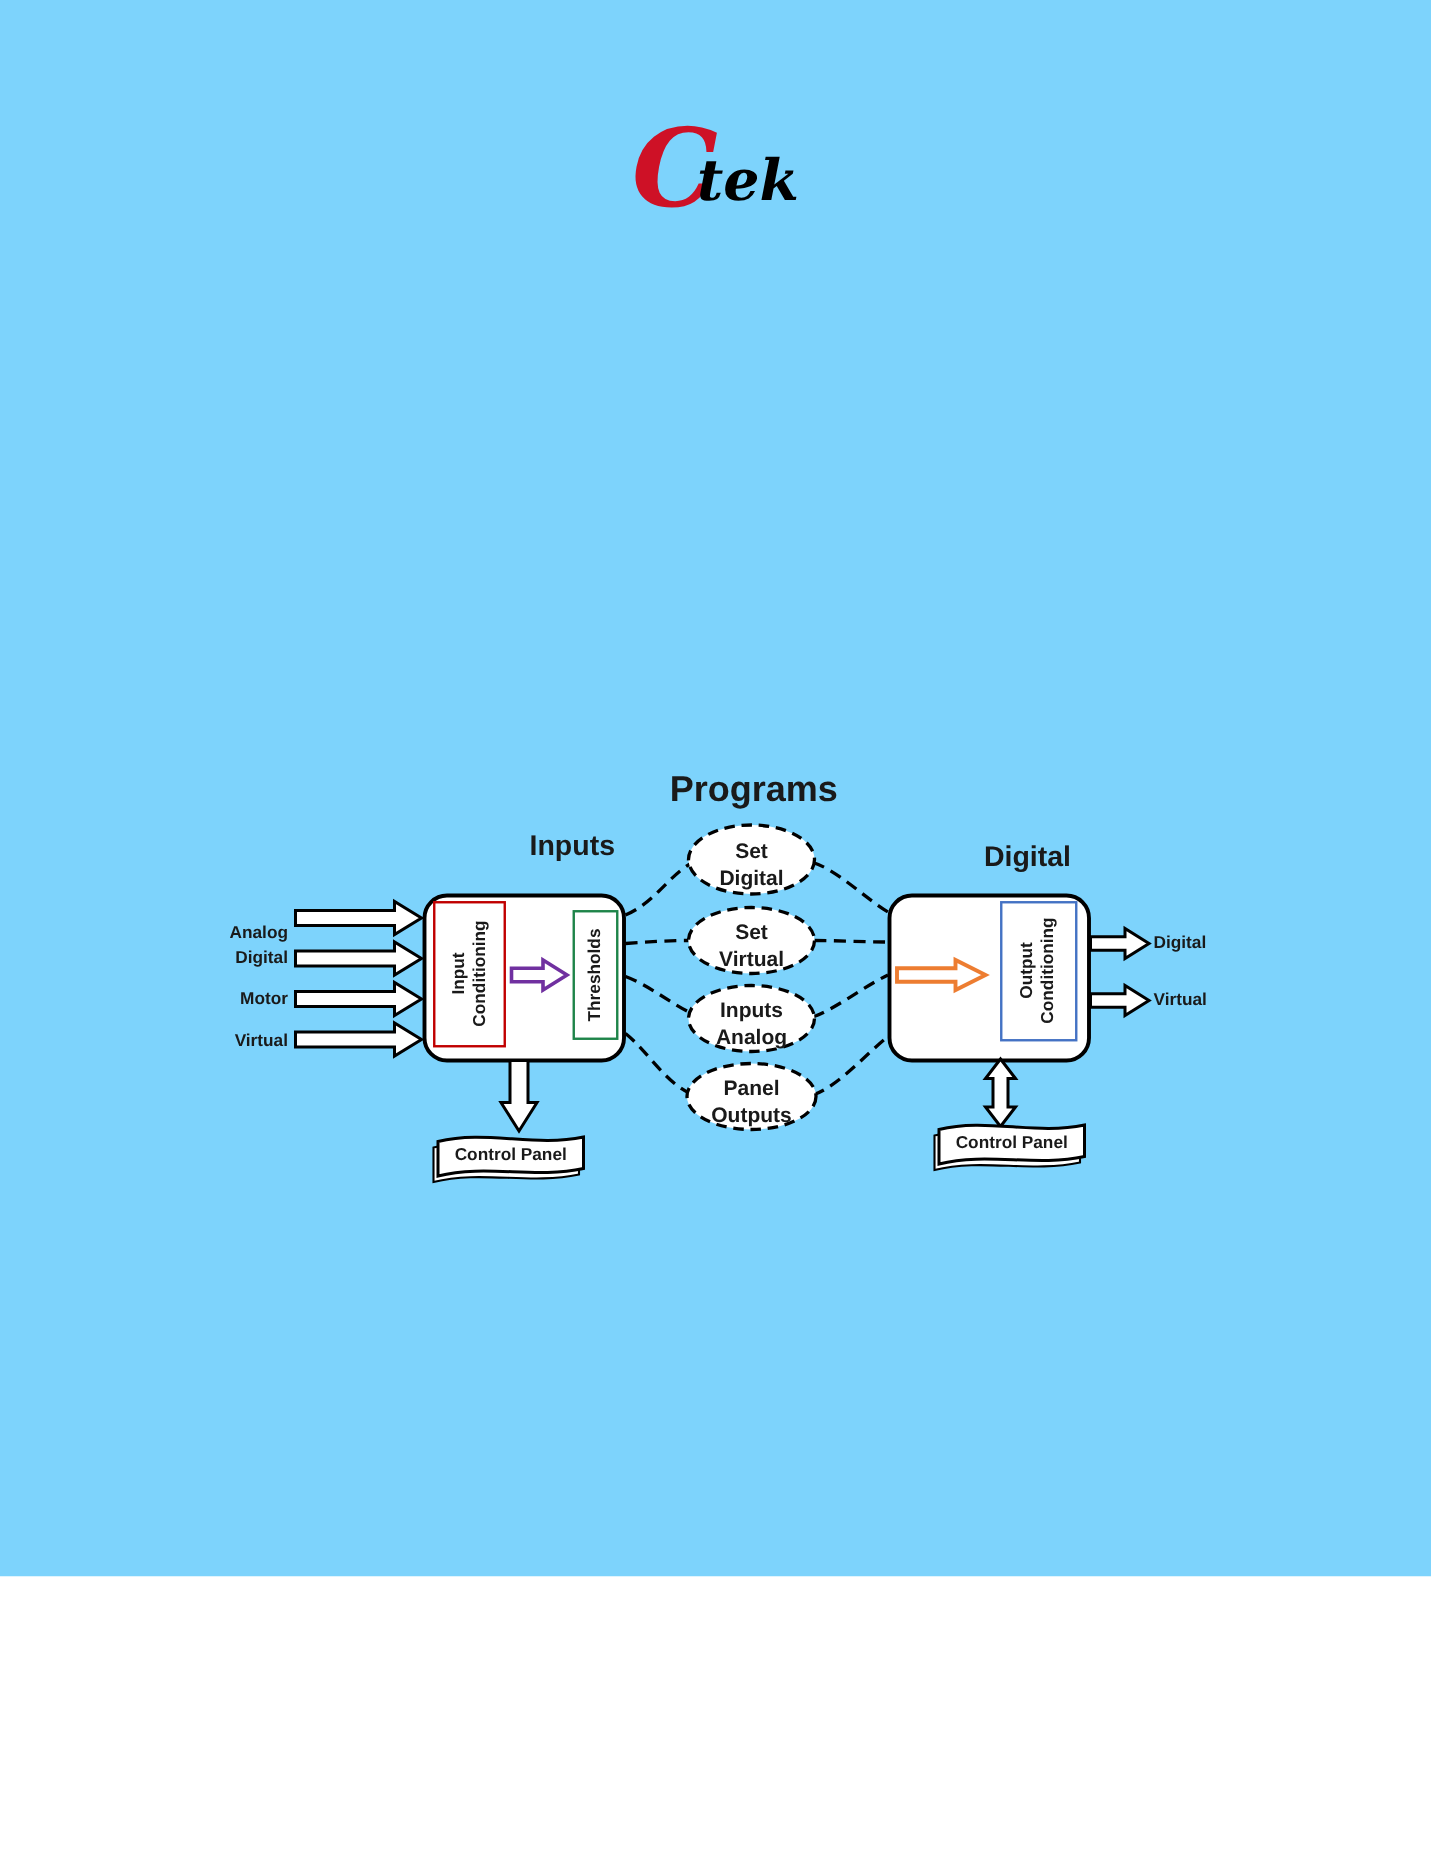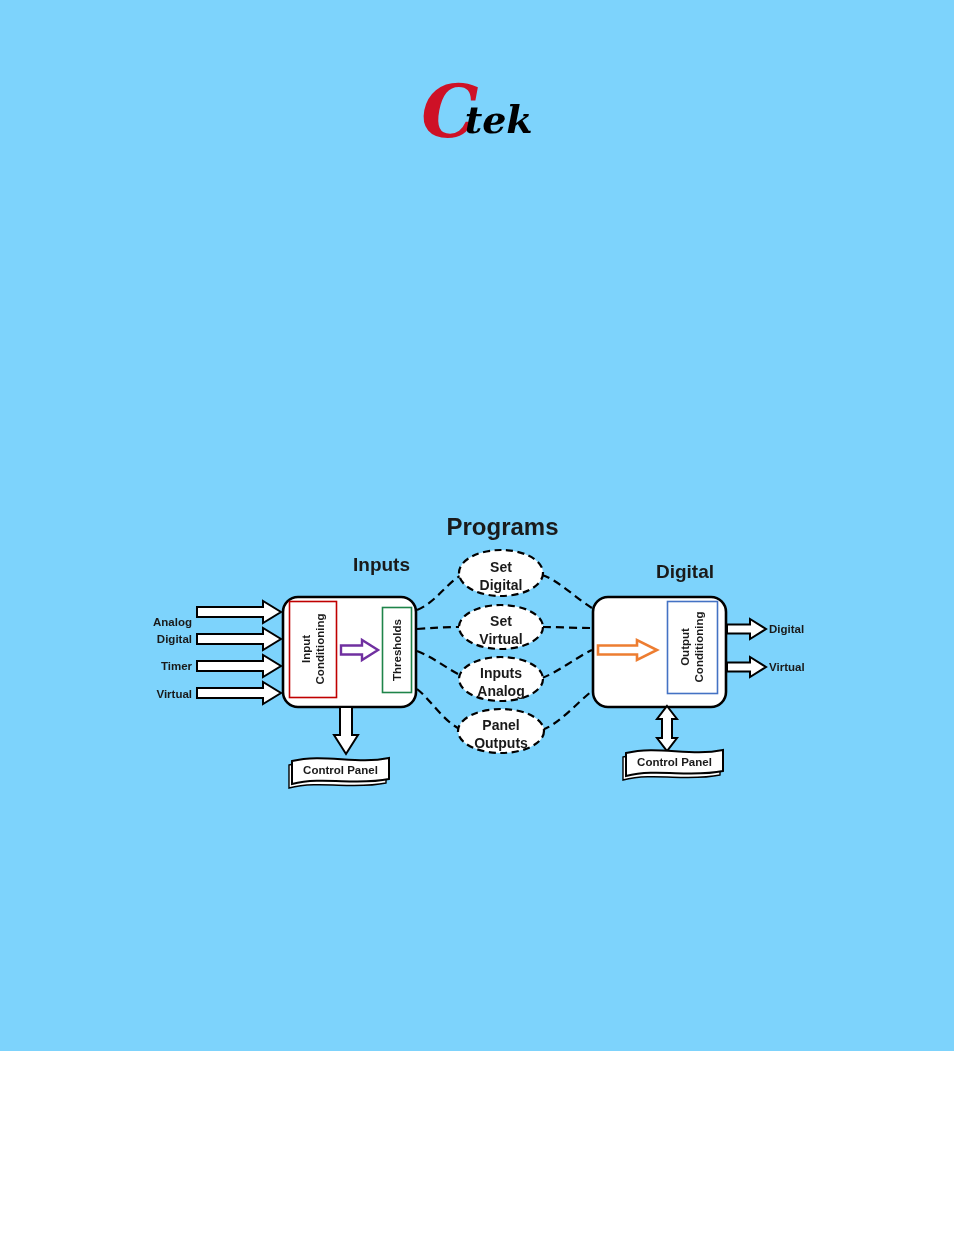--- a/index.html
+++ b/index.html
@@ -97,21 +97,21 @@
     <path d="M 623,757 C 655,749 687,761 720,754 L 720,775 C 687,782 655,772 623,780 Z" fill="#ffffff" stroke="#000000" stroke-width="1.4"></path>
     <path d="M 626,753 C 658,745 690,757 723,750 L 723,771 C 690,778 658,768 626,776 Z" fill="#ffffff" stroke="#000000" stroke-width="2"></path>
   </svg>
 
   <div class="txt title-programs" style="left:420px; top:513px; width:165px;">Programs</div>
   <div class="txt title-io" style="left:290px; top:554px; width:120px;">Inputs</div>
   <div class="txt title-io" style="left:594px; top:561px; width:120px;">Digital</div>
 
   <div class="txt t11 in-label" style="left:110px; top:615px; width:82px;">Analog</div>
   <div class="txt t11 in-label" style="left:110px; top:632px; width:82px;">Digital</div>
-  <div class="txt t11 in-label" style="left:110px; top:659px; width:82px;">Timer</div>
+  <div class="txt t11 in-label" style="left:110px; top:659px; width:82px;">Motor</div>
   <div class="txt t11 in-label" style="left:110px; top:687px; width:82px;">Virtual</div>
 
   <div class="txt t11 out-label" style="left:769px; top:622px; width:70px;">Digital</div>
   <div class="txt t11 out-label" style="left:769px; top:660px; width:70px;">Virtual</div>
 
   <div class="txt vtext" style="left:265px; top:625px; width:96px; height:48px;">
     <span>Input</span>
     <span>Conditioning</span>
   </div>
   <div class="txt vtext" style="left:355px; top:636px; width:84px; height:28px;">

